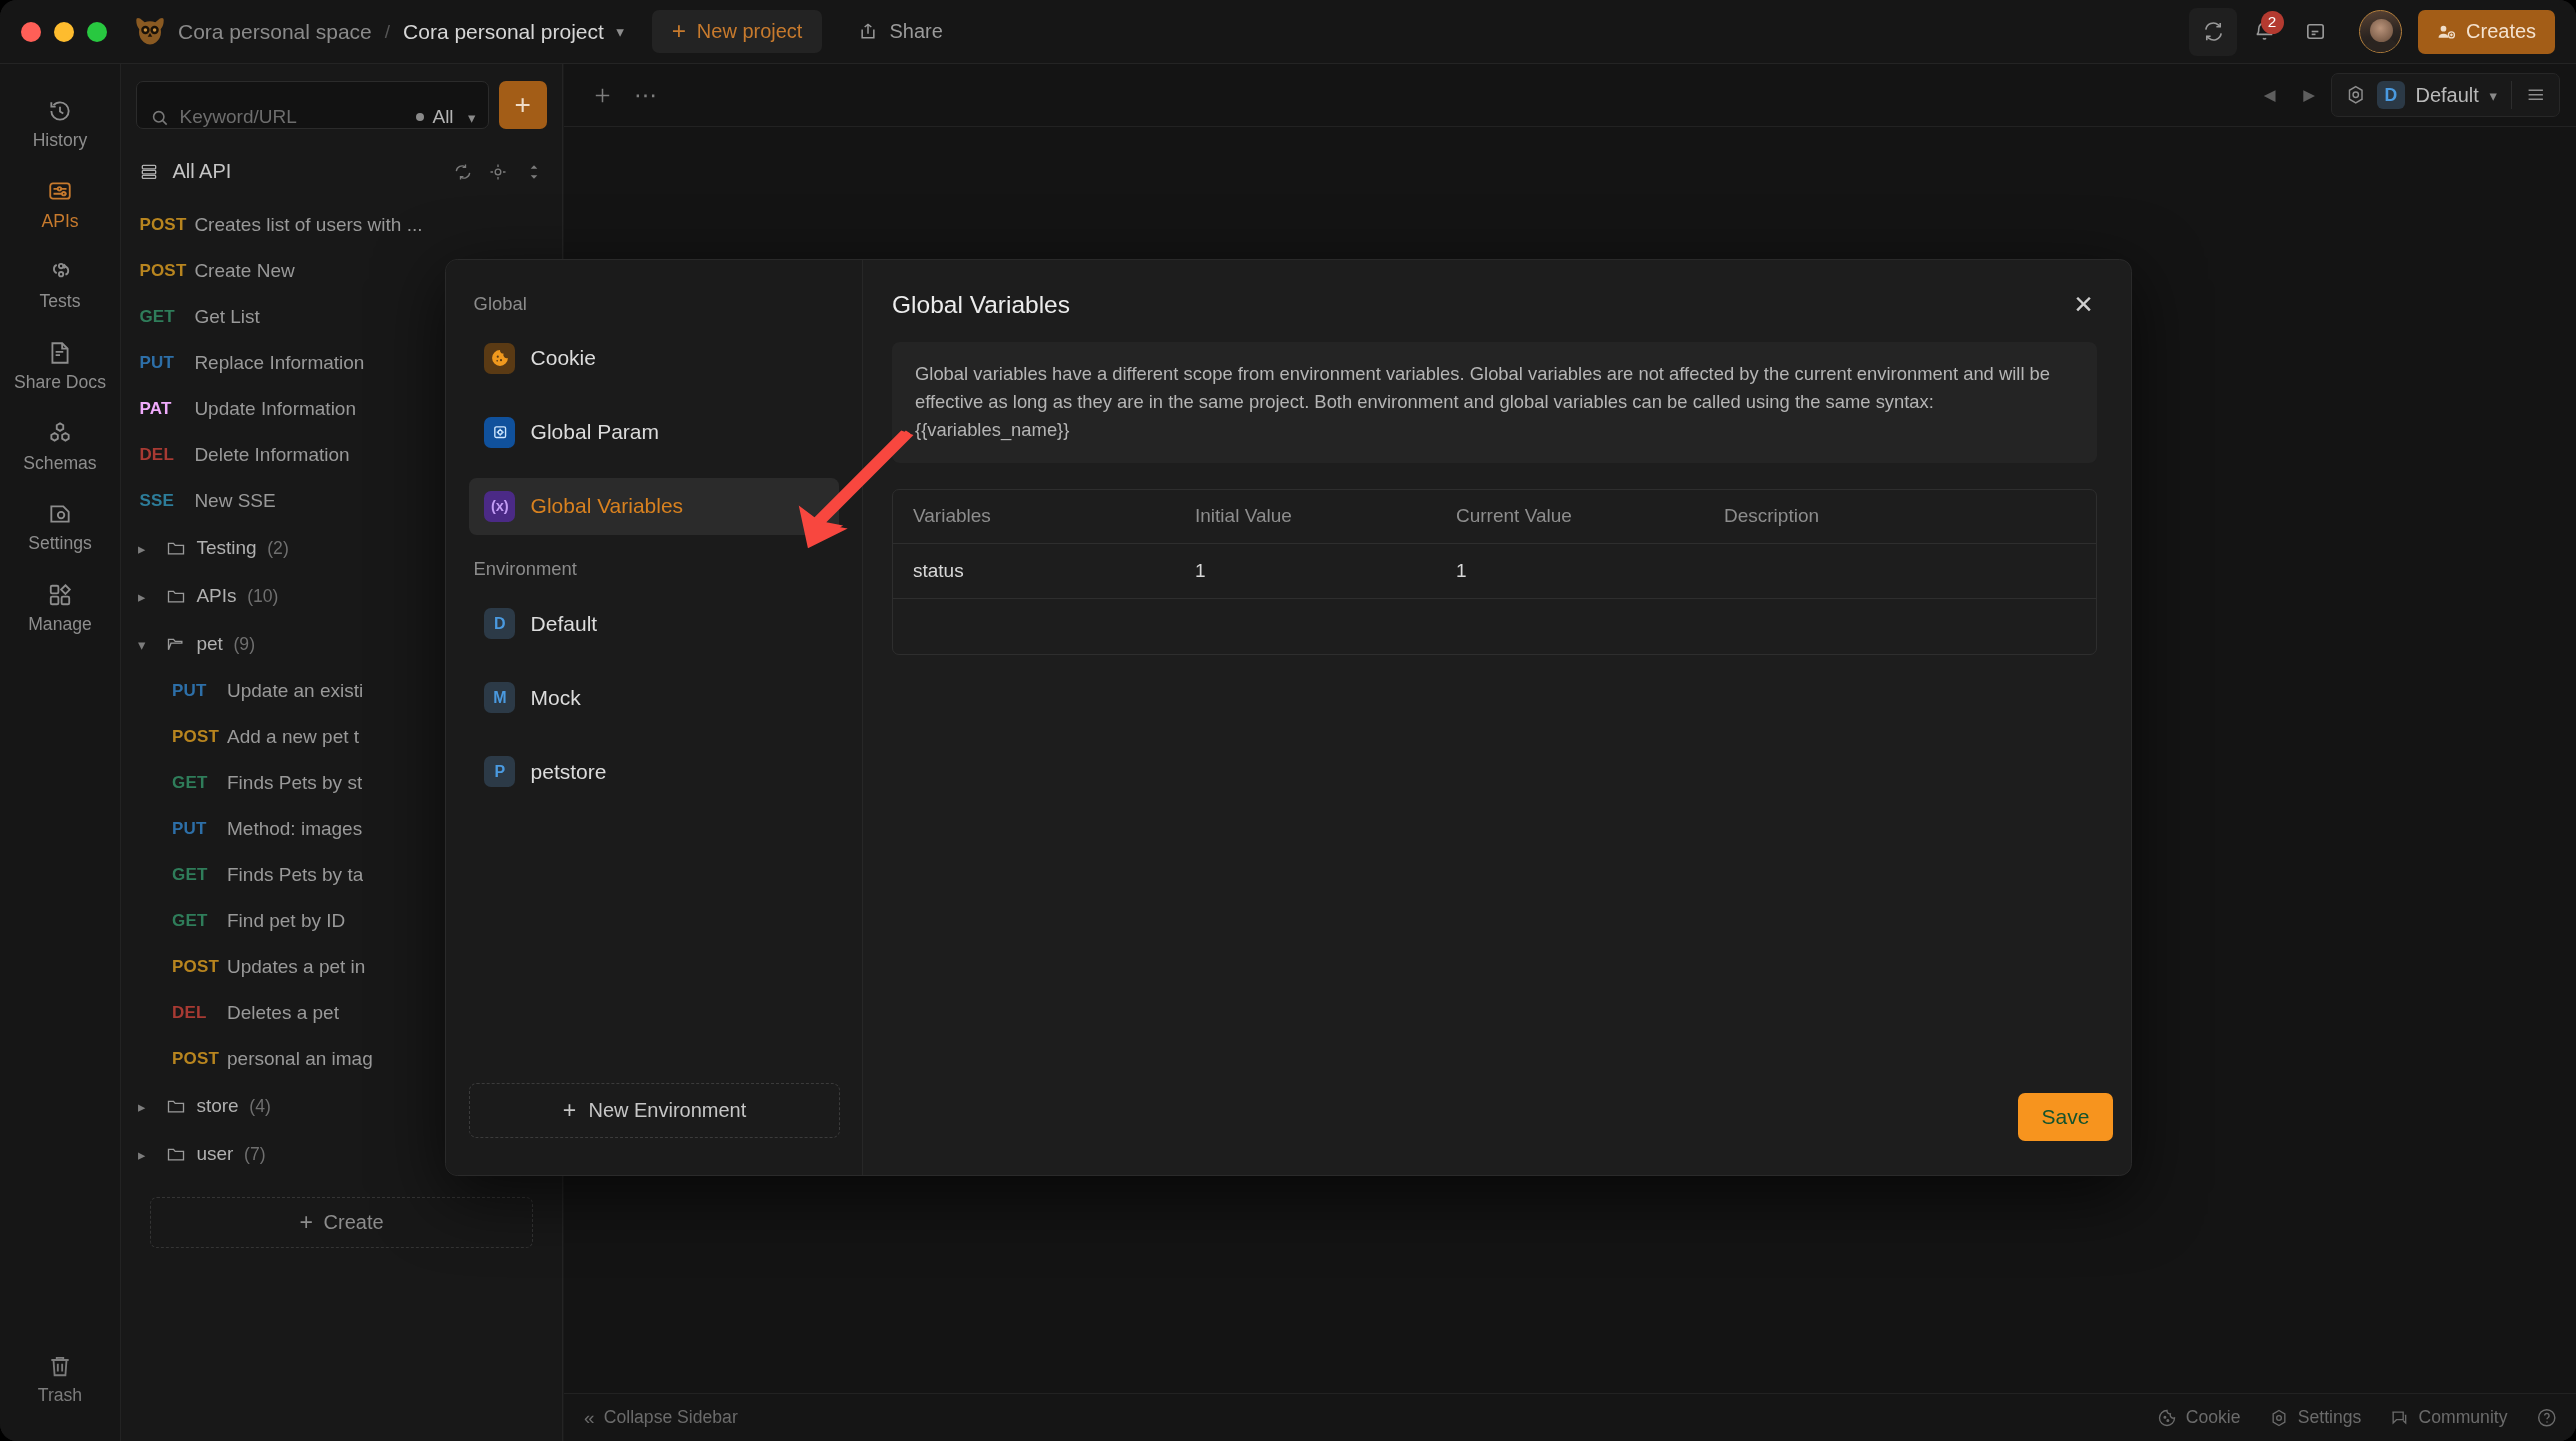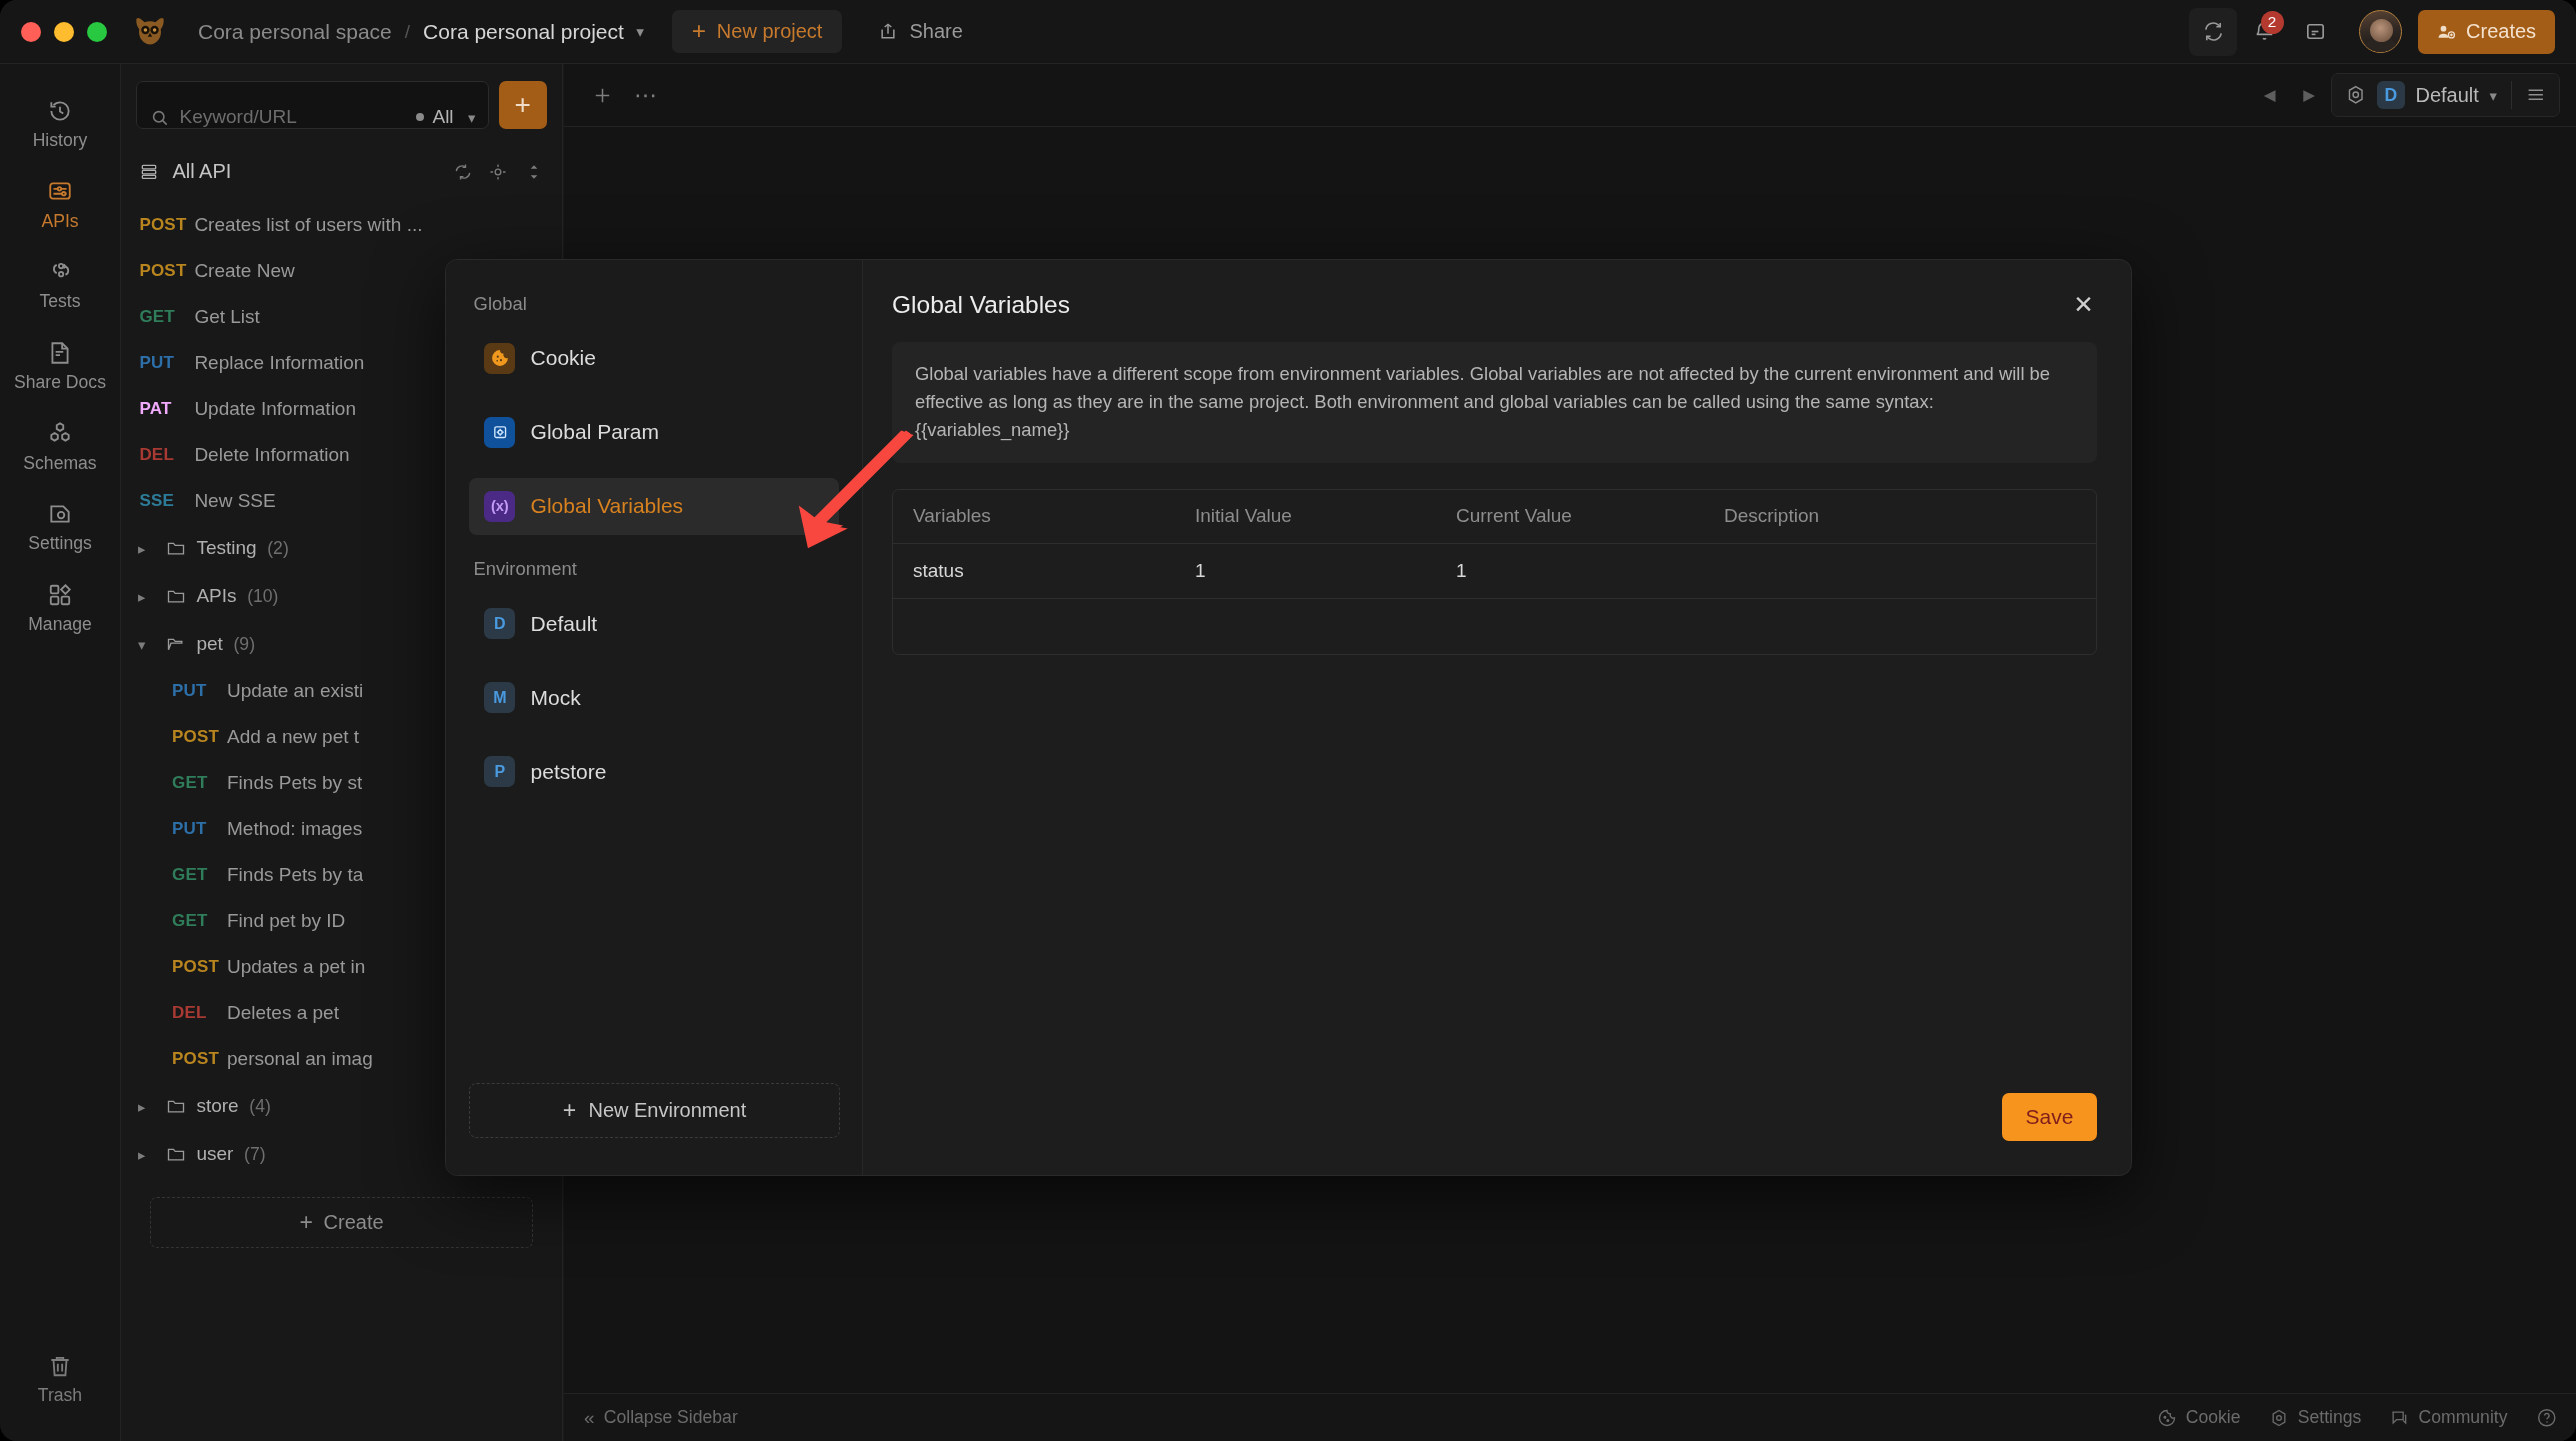--- a/index.html
+++ b/index.html
@@ -25,21 +25,21 @@
     border-bottom: 0.8px solid #242424;
   }
   .traffic { display: flex; gap: 13px; padding-left: 21px; align-items: center; }
   .dot { width: 20px; height: 20px; border-radius: 50%; }
   .dot.r { background: #ff5f57; }
   .dot.y { background: #febc2e; }
   .dot.g { background: #28c840; }
 
   .owl { margin-left: 25px; width: 35px; height: 31px; display:flex; align-items:center; justify-content:center;}
 
-  .crumb { margin-left: 31px; font-size: 21px; color: #8a8a8a; }
+  .crumb { margin-left: 11px; font-size: 21px; color: #8a8a8a; }
   .crumb-sep { margin: 0 13px; font-size: 19px; color: #555; }
   .crumb-active { font-size: 21px; color: #d6d6d6; }
   .chev { margin-left: 12.3px; color: #8d8d8d; font-size: 15.3px; }
 
   .btn-newproj {
     margin-left: 28px; height: 43px; padding: 0 20px;
     display: flex; align-items: center; gap: 10.7px;
     background: #232323; border-radius: 7px;
     color: #c77a2d; font-size: 20px;
   }
@@ -253,23 +253,23 @@
   .td { height: 55px; border-bottom: 0.8px solid #2e2e2e; }
   .td.blank { height: 55px; border-bottom: none; }
   .c1 { width: 302px; padding-left: 20px; flex: none; }
   .c2 { width: 261px; flex: none; }
   .c3 { width: 268px; flex: none; }
   .c4 { flex: 1; }
   .th span { color: #8d8d8d; font-size: 19px; }
   .td span { color: #d8d8d8; font-size: 19px; }
 
   .savebtn {
-    position: absolute; right: 34px; bottom: 34px;
+    position: absolute; right: 18px; bottom: 34px;
     width: 95px; height: 48px; border-radius: 7px;
-    background: #f7941e; color: #7f1d1d; font-size: 21px;
+    background: #f7941e; color: #14532d; font-size: 21px;
     display: flex; align-items: center; justify-content: center;
   }
 
   
   .arrow { position: absolute; left: 728px; top: 429px; pointer-events: none; }
 </style>
 </head>
 <body>
 
 <div class="app">

